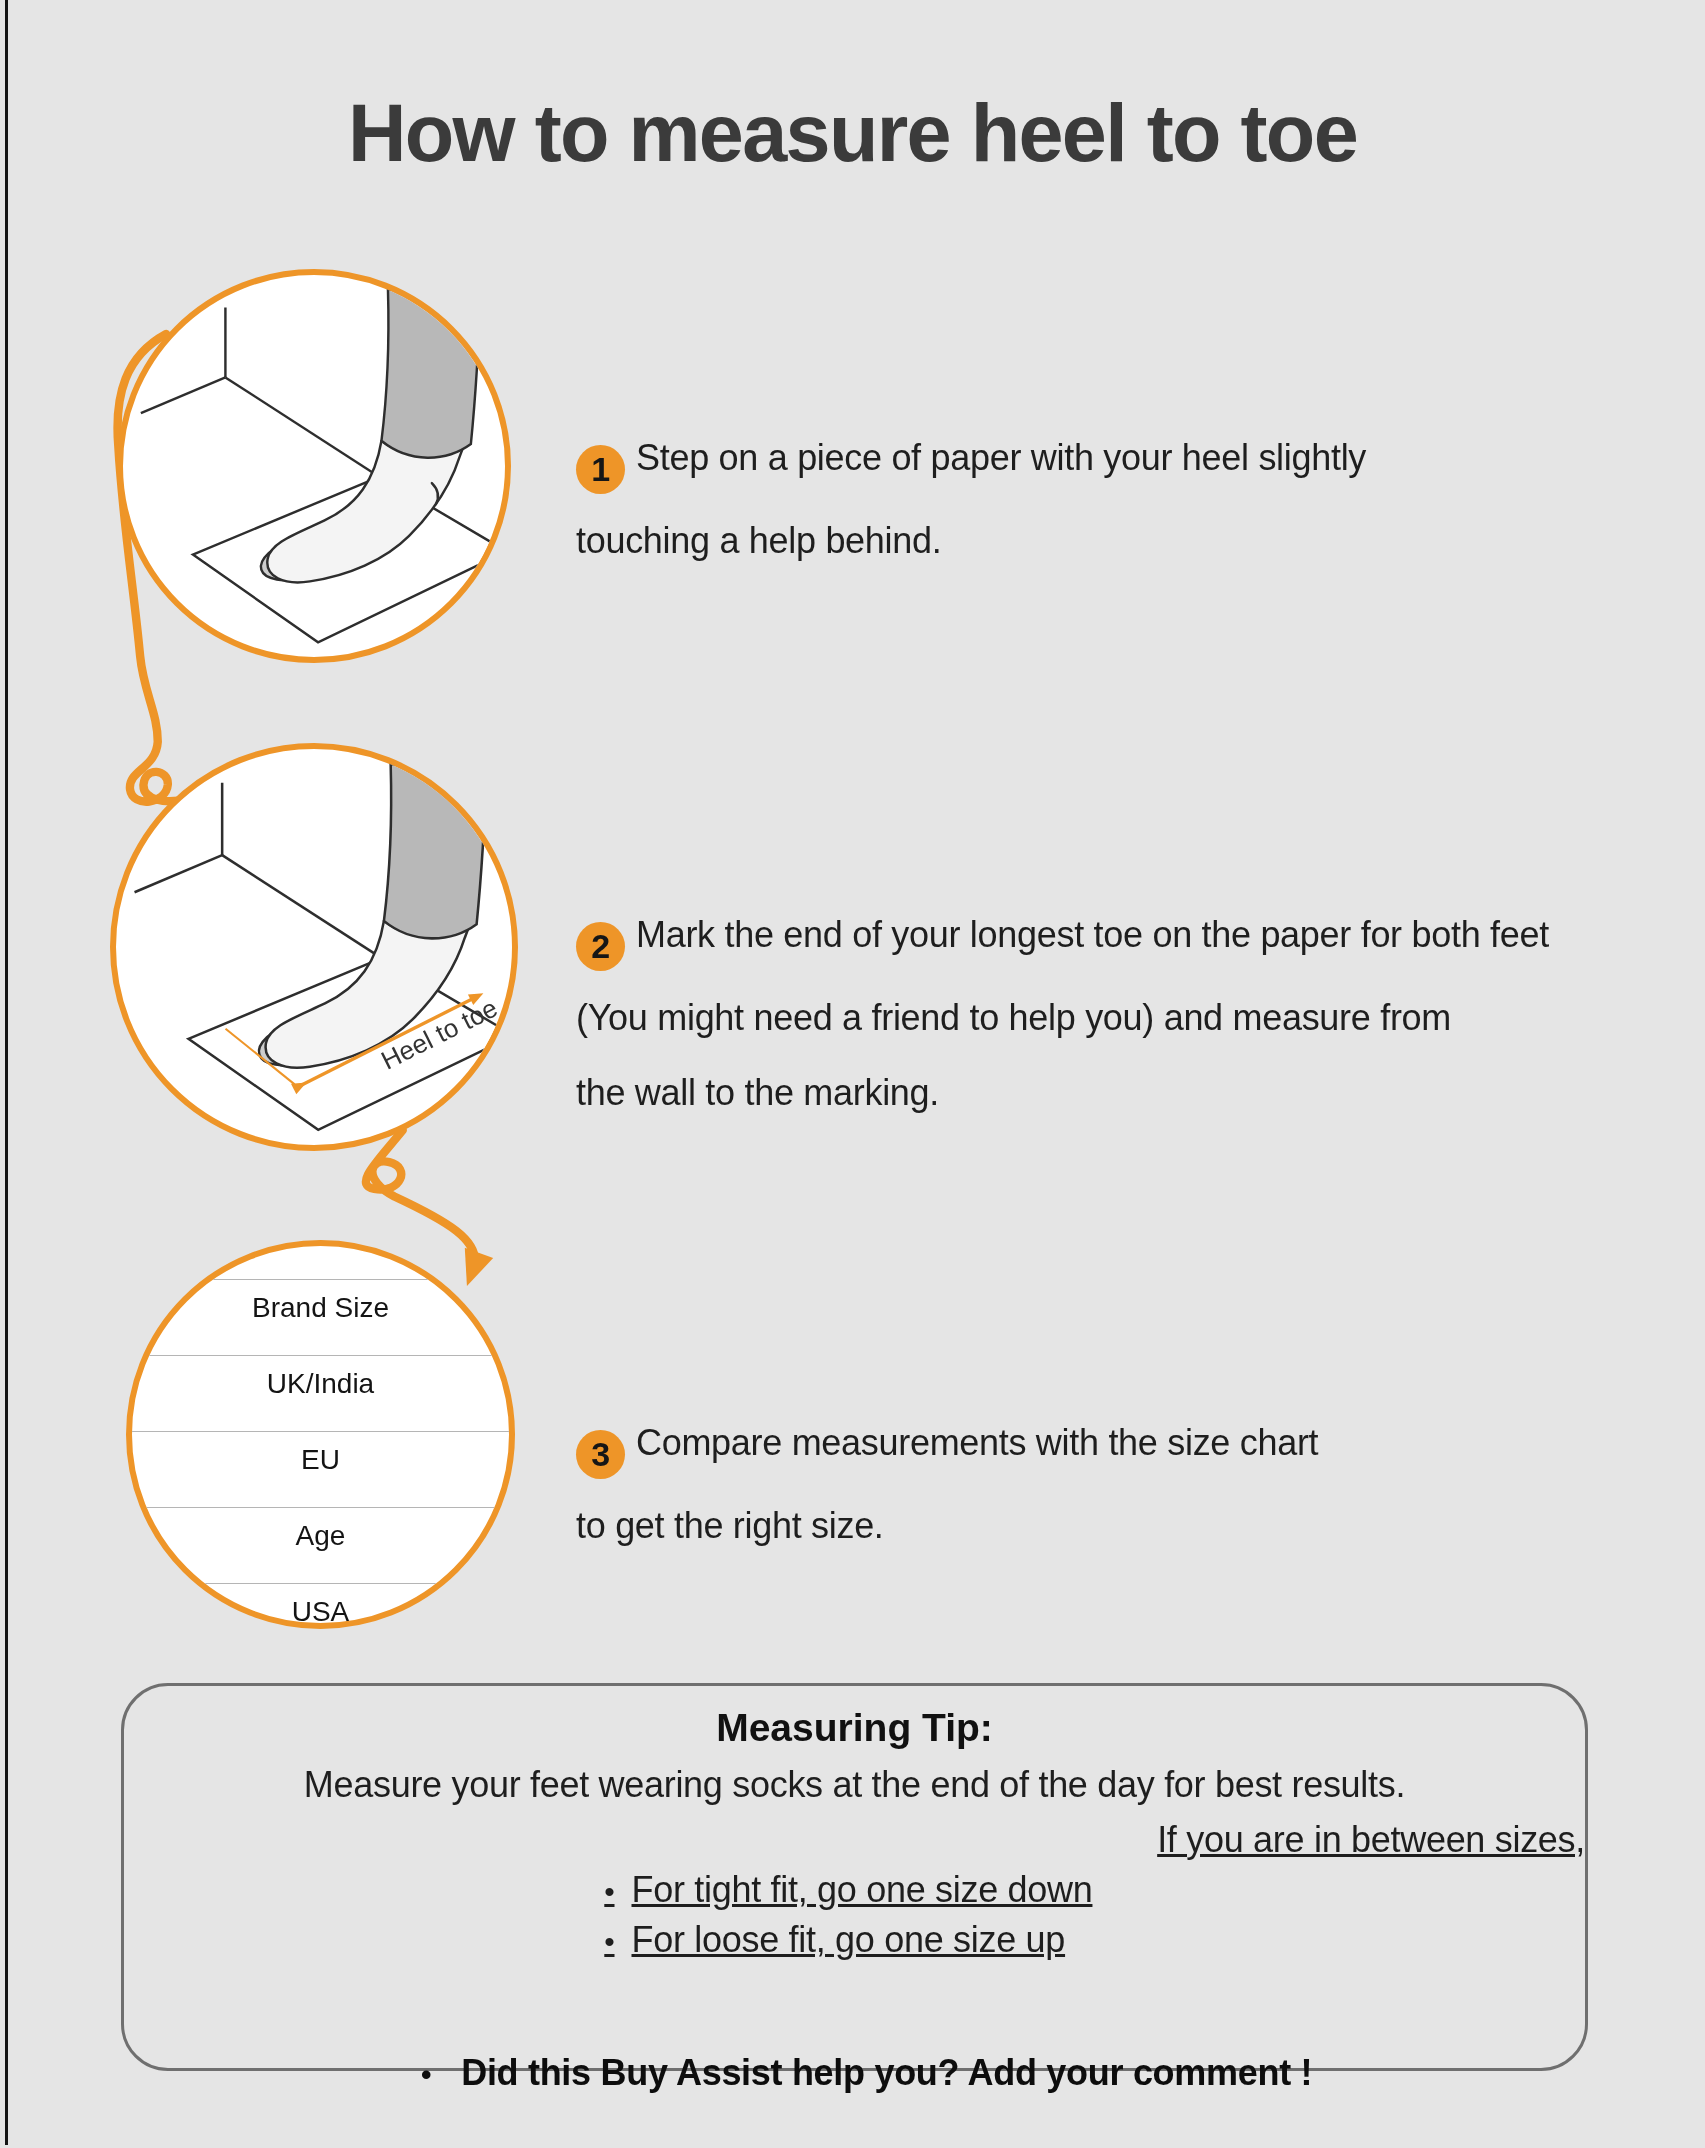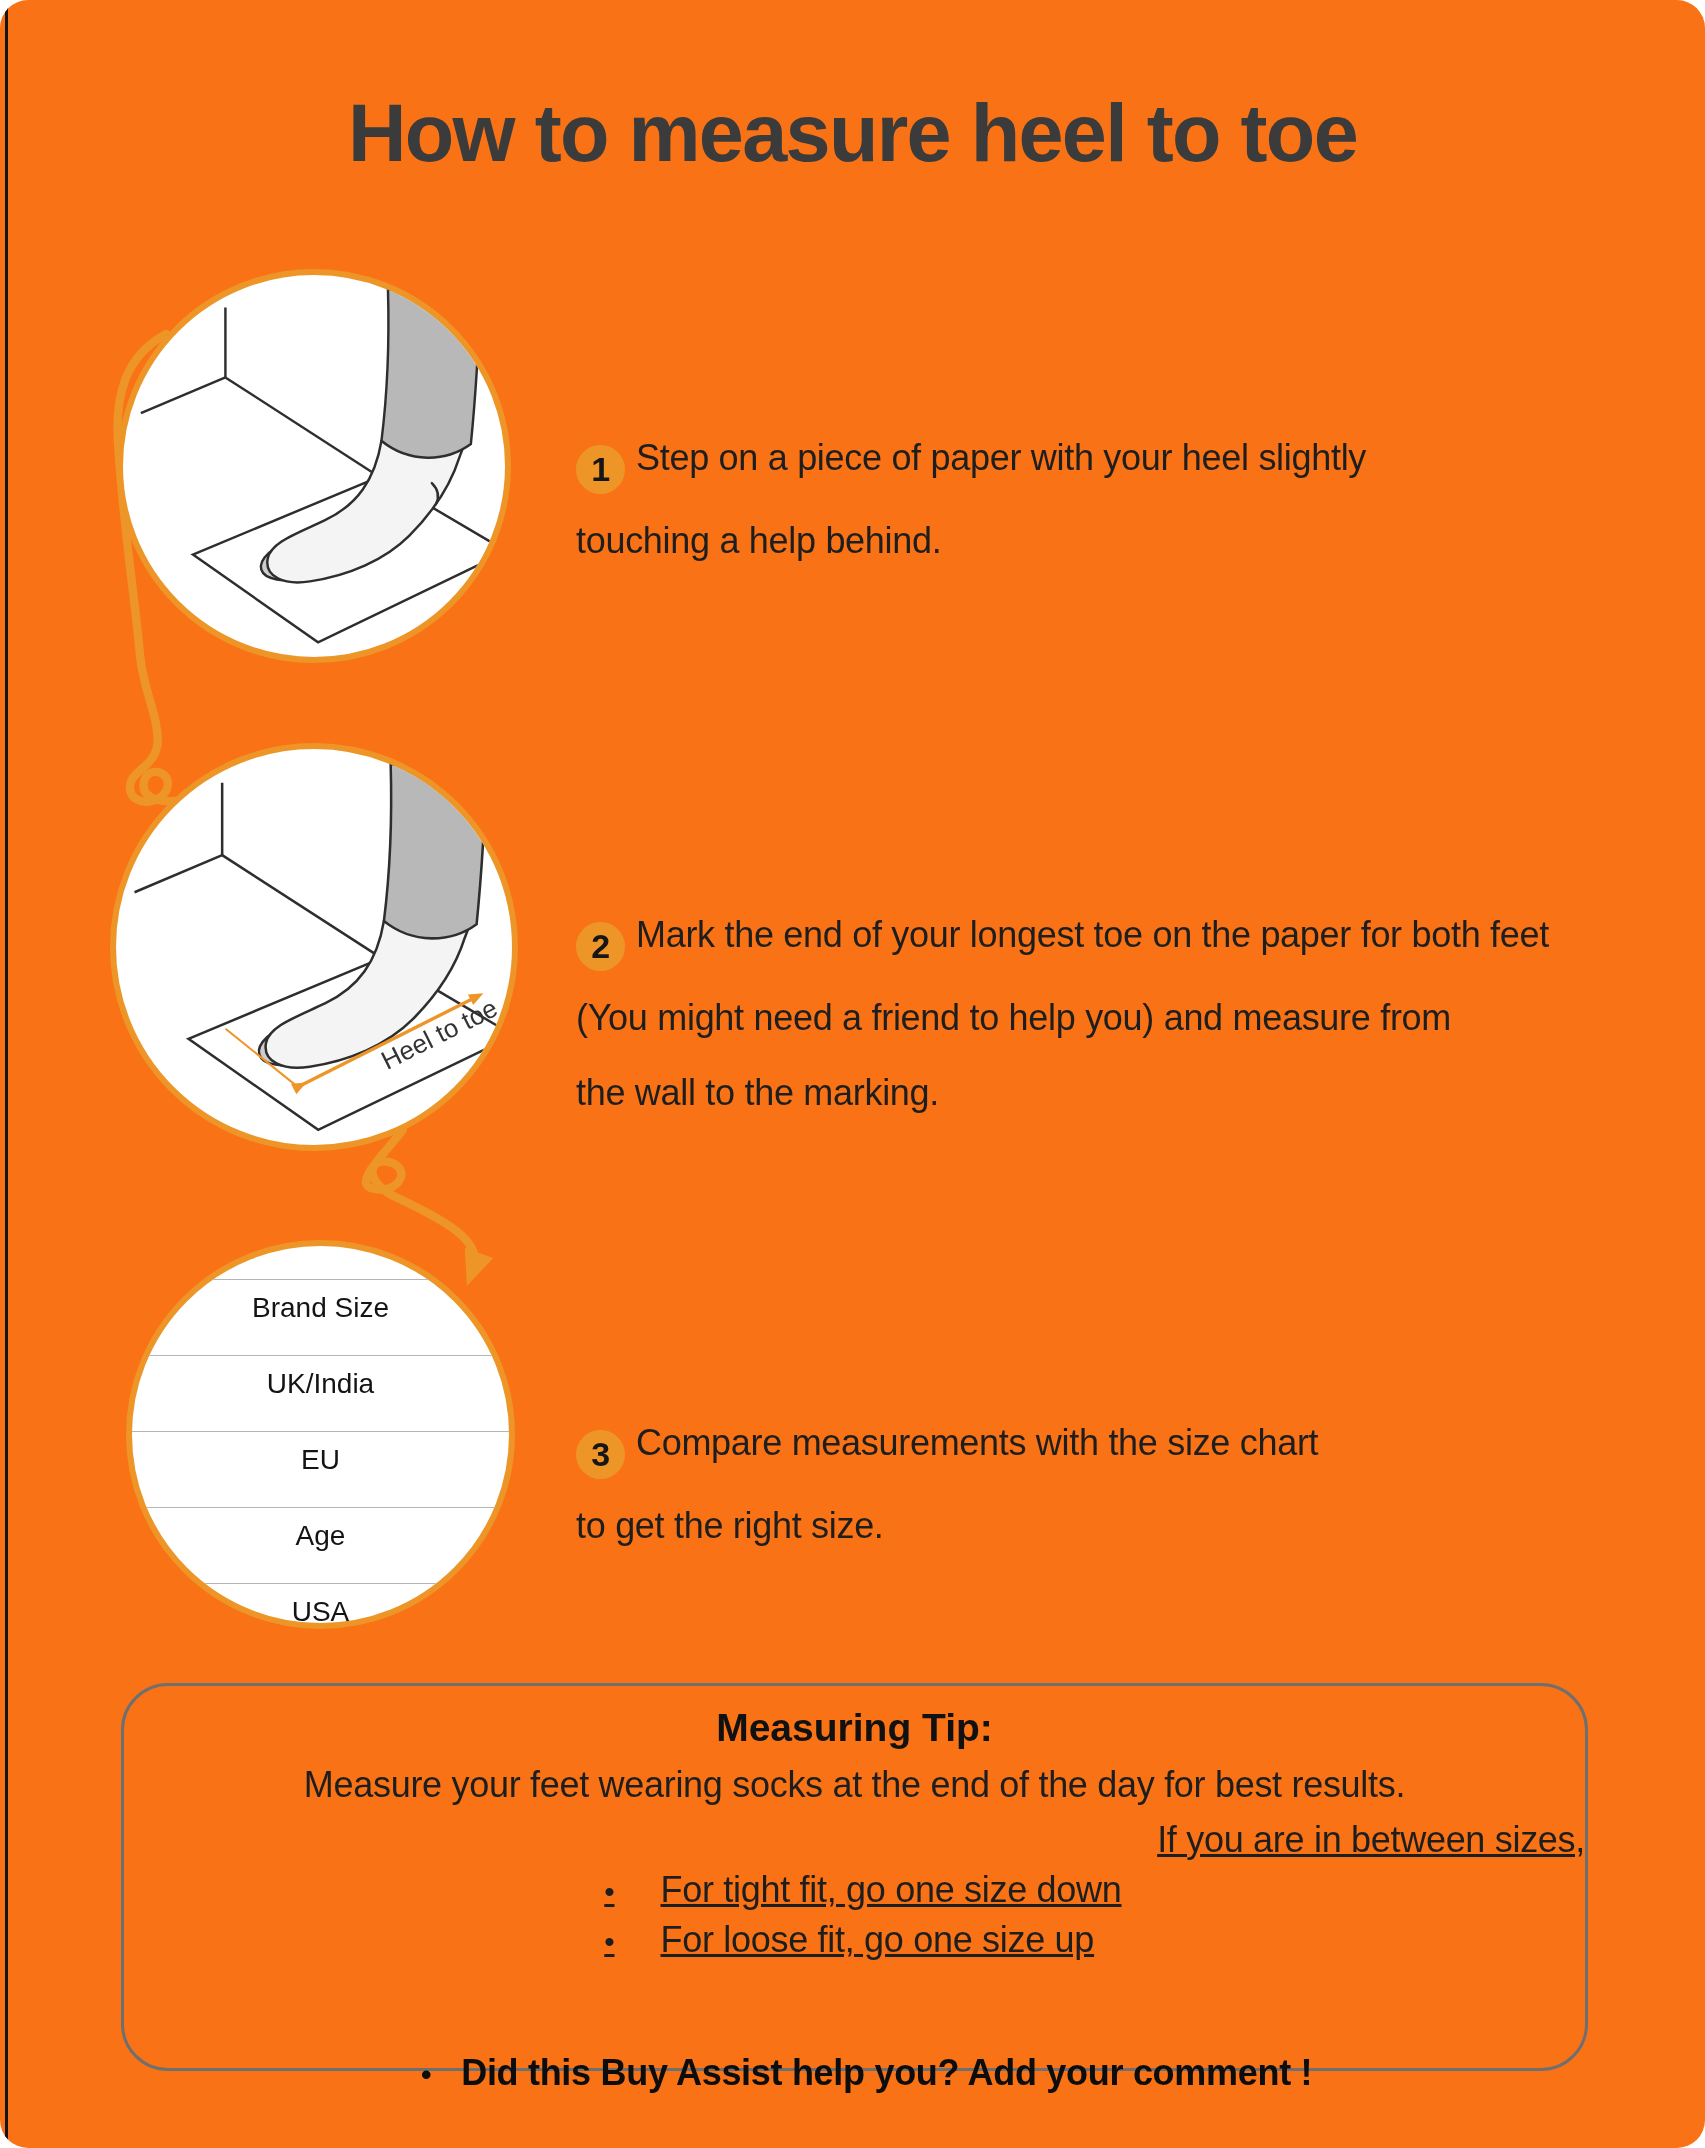--- a/index.html
+++ b/index.html
@@ -1,19 +1,19 @@
 <!DOCTYPE html>
 <html style="--accent: #EE9528;font-size:13.4px"><head>
 <meta charset="utf-8">
 <style>
   :root { --accent: #EE9528; --ink: #1e1e1e; --charcoal: #3b3b3b; --line-gray: #b5b5b5; --stroke: #2e2e2e; }
   html, body { margin: 0; padding: 0; background: #fff; }
   .page {
-    position: relative; width: 1705px; height: 2148px; background: #f97316;
-    overflow: hidden; font-family: "Liberation Sans", sans-serif; color: var(--ink); border-radius: 28px;
+    position: relative; width: 1705px; height: 2148px; background: #e5e5e5;
+    overflow: hidden; font-family: "Liberation Sans", sans-serif; color: var(--ink);
   }
   .left-line { position: absolute; left: 5px; top: 0; width: 2.5px; height: 2145px; background: #141414; }
 
   .title {
     position: absolute; top: 87px; left: 0; width: 100%; text-align: center;
     font-size: 81px; font-weight: 800; letter-spacing: -1.7px; color: var(--charcoal); line-height: 1.15;
   }
 
   .overlay-svg { position: absolute; left: 0; top: 0; width: 1705px; height: 2148px; pointer-events: none; }
 
@@ -59,21 +59,21 @@
     position: absolute; left: 121px; top: 1683px; width: 1467px; height: 388px;
     box-sizing: border-box; border: 3.4px solid #6f6f6f; border-radius: 47px;
     text-align: center;
   }
   .tip-title { margin-top: 20px; font-size: 39px; font-weight: 700; color: #111; }
   .tip-line1 { margin-top: 14.3px; font-size: 36px; letter-spacing: -0.3px; }
   .tip-sub { text-align: right; margin: 8.4px 0 0 457px; font-size: 36px; letter-spacing: -0.3px; line-height: 50px; text-decoration: underline; }
   .tip-bullets { list-style: none; margin: 1.7px 0 0 0; padding: 0; }
   .tip-bullets li { display: flex; align-items: baseline; margin-left: 15px; line-height: 48px; }
   .tip-bullets .dot { width: 18.5px; font-size: 30px; }
-  .tip-bullets .b-text { margin-left: 46px; }
+  .tip-bullets .b-text { margin-left: 17px; }
 
   .footer-note {
     position: absolute; left: 421px; top: 2052px; display: flex; align-items: baseline;
     font-size: 36px; font-weight: 700; color: #0d0d0d; letter-spacing: -0.3px;
   }
   .footer-note .dot { font-size: 30px; margin-right: 30px; }
 </style>
 </head>
 <body>
 

